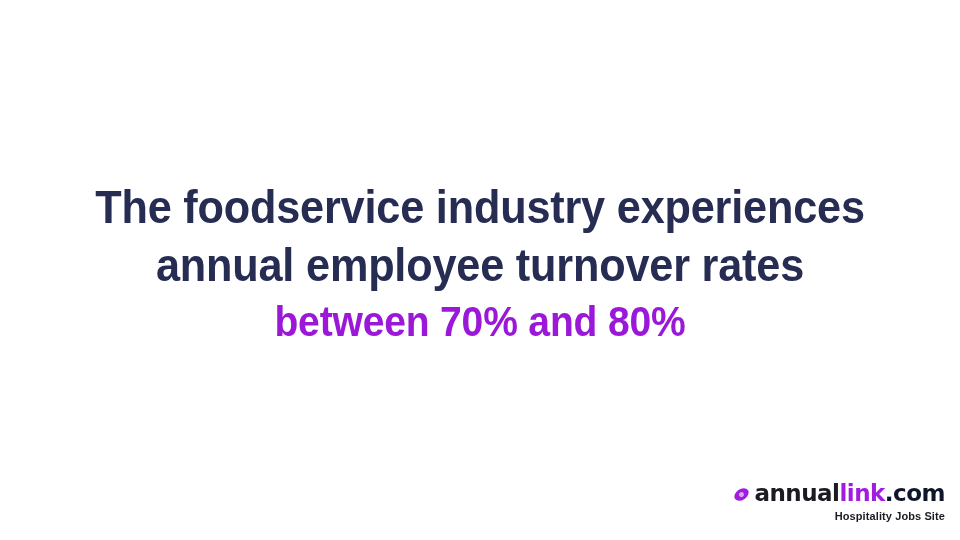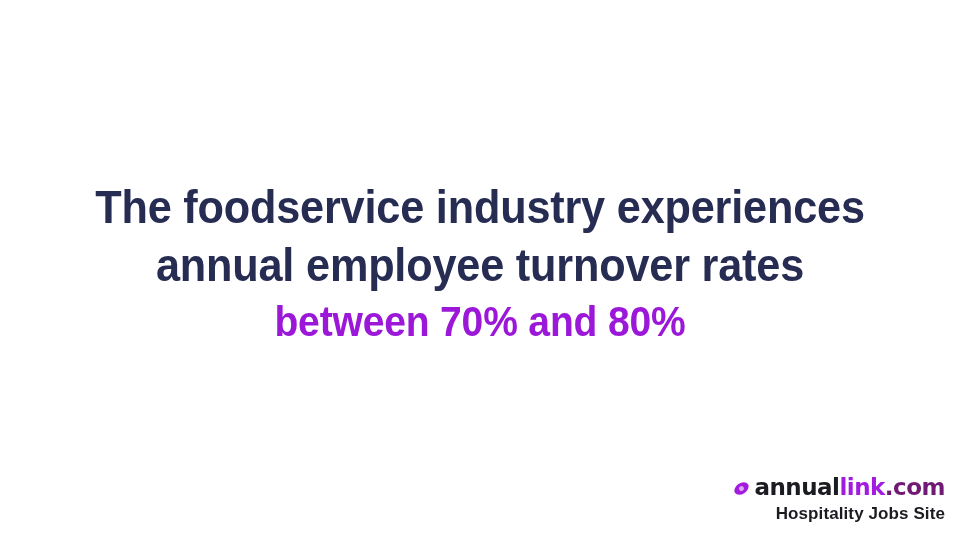--- a/index.html
+++ b/index.html
@@ -89,27 +89,27 @@
   .logo-wordmark {
     font-family: "DejaVu Sans", sans-serif;
     font-weight: 700;
     font-size: 23px;
     letter-spacing: -0.5px;
     white-space: nowrap;
   }
 
   .wm-oyster { color: #1b1b22; }
   .wm-link   { color: #a21ce0; margin-top: 32px; }
-  .wm-com    { color: #701a75; }
+  .wm-com    { color: #0f172a; }
 
   .logo-tagline {
     margin-top: 6px;
     font-family: "Liberation Sans", sans-serif;
     font-weight: 700;
-    font-size: 17px;
+    font-size: 11px;
     letter-spacing: 0.1px;
     color: #1b1b22;
     white-space: nowrap;
   }
 </style>
 </head>
 <body>
 
 <div class="slide">
 

